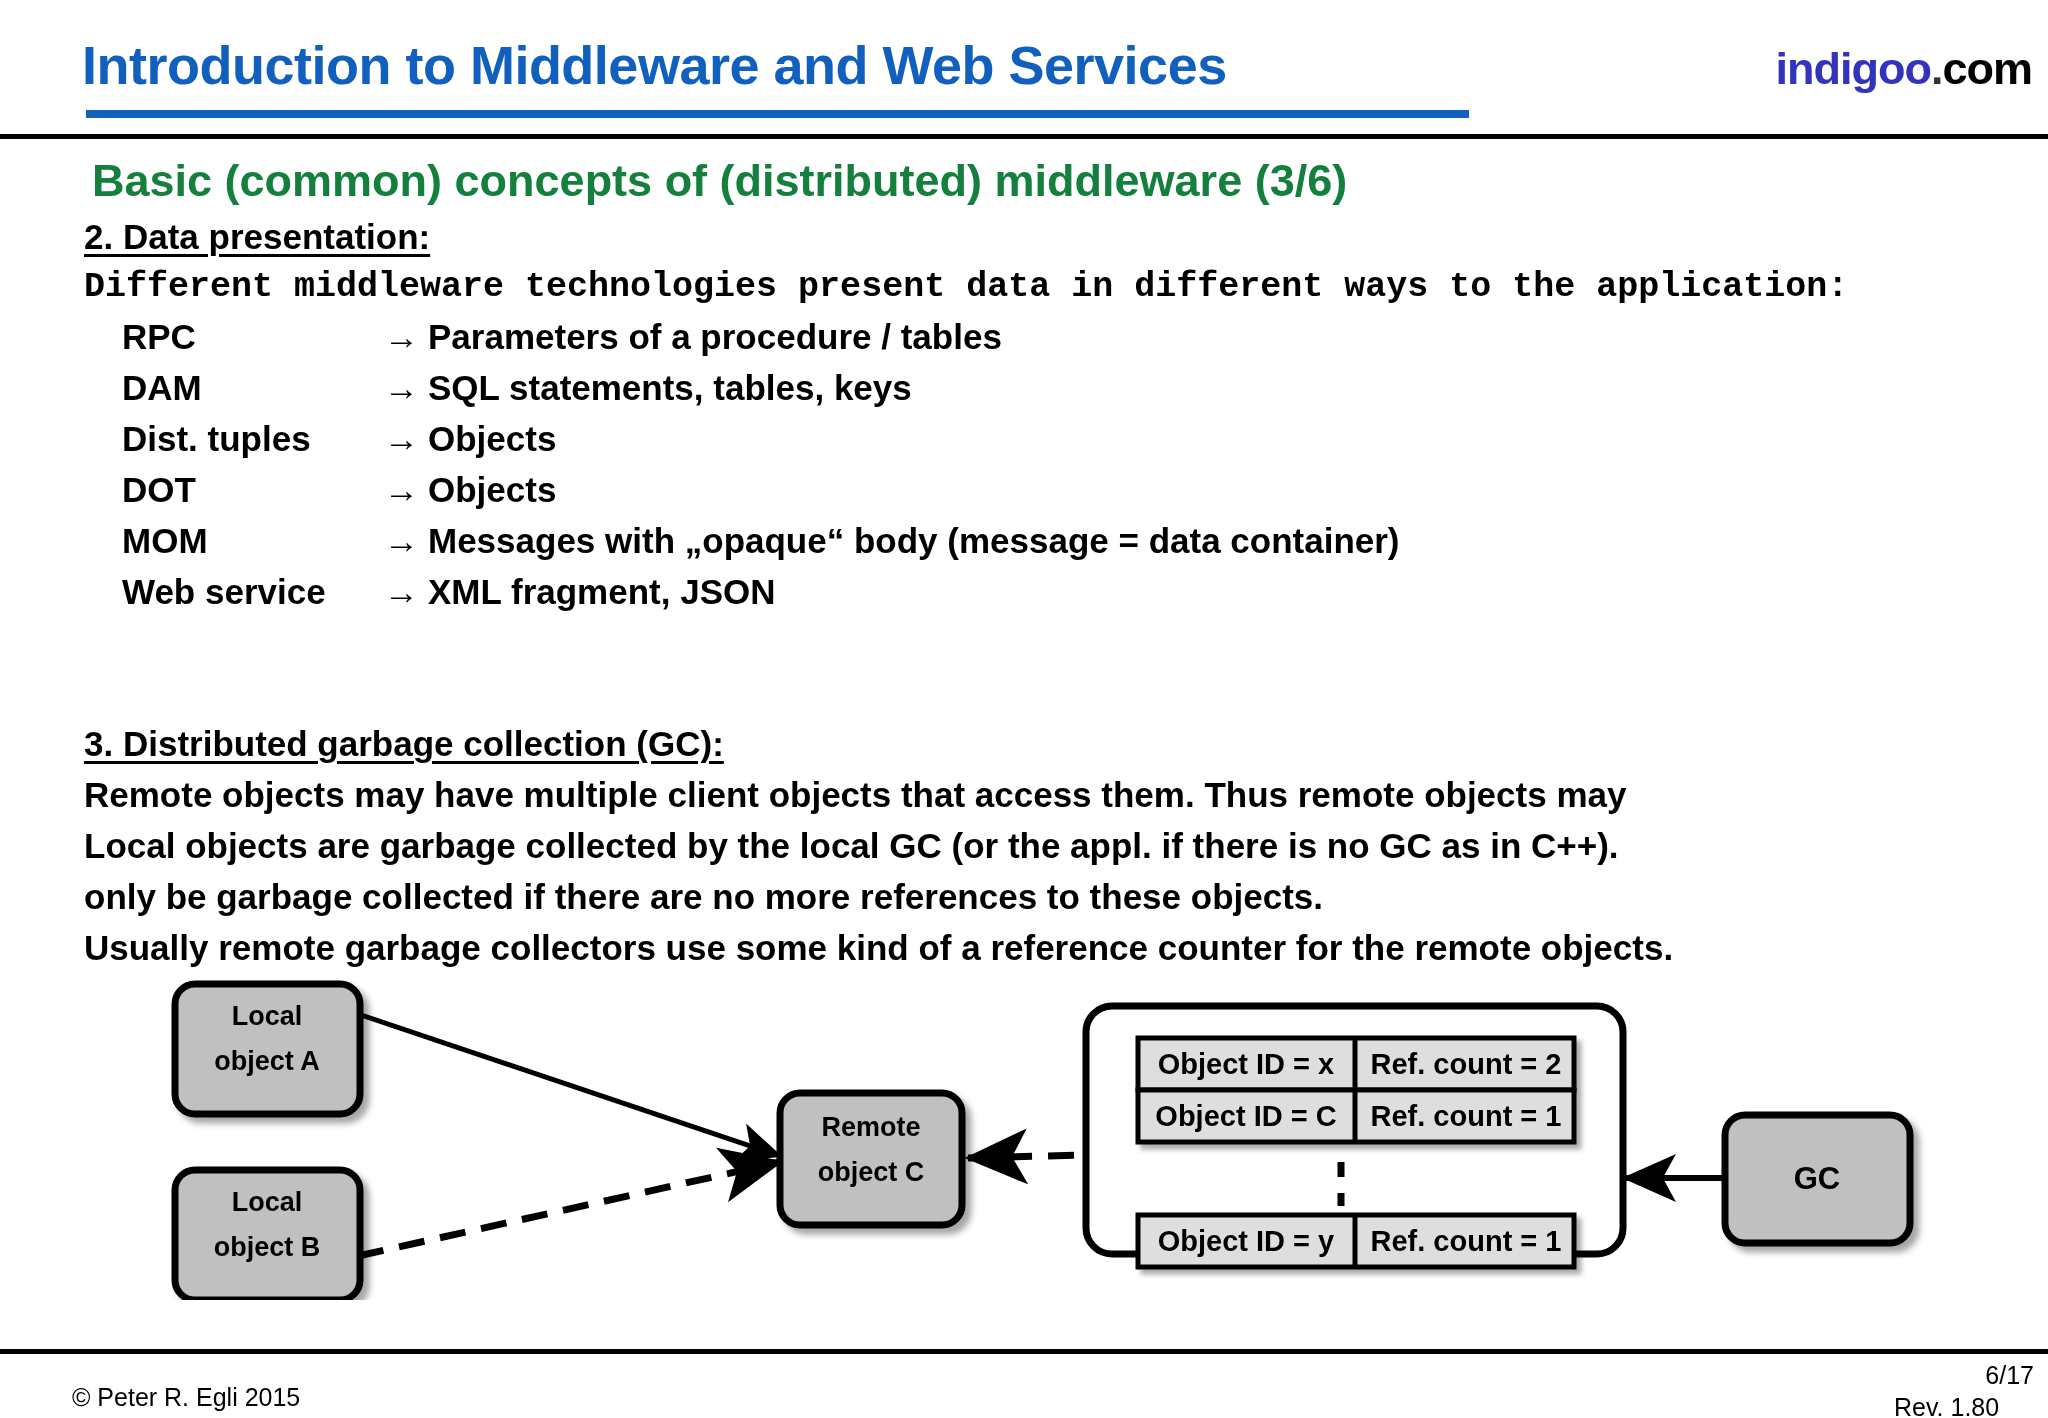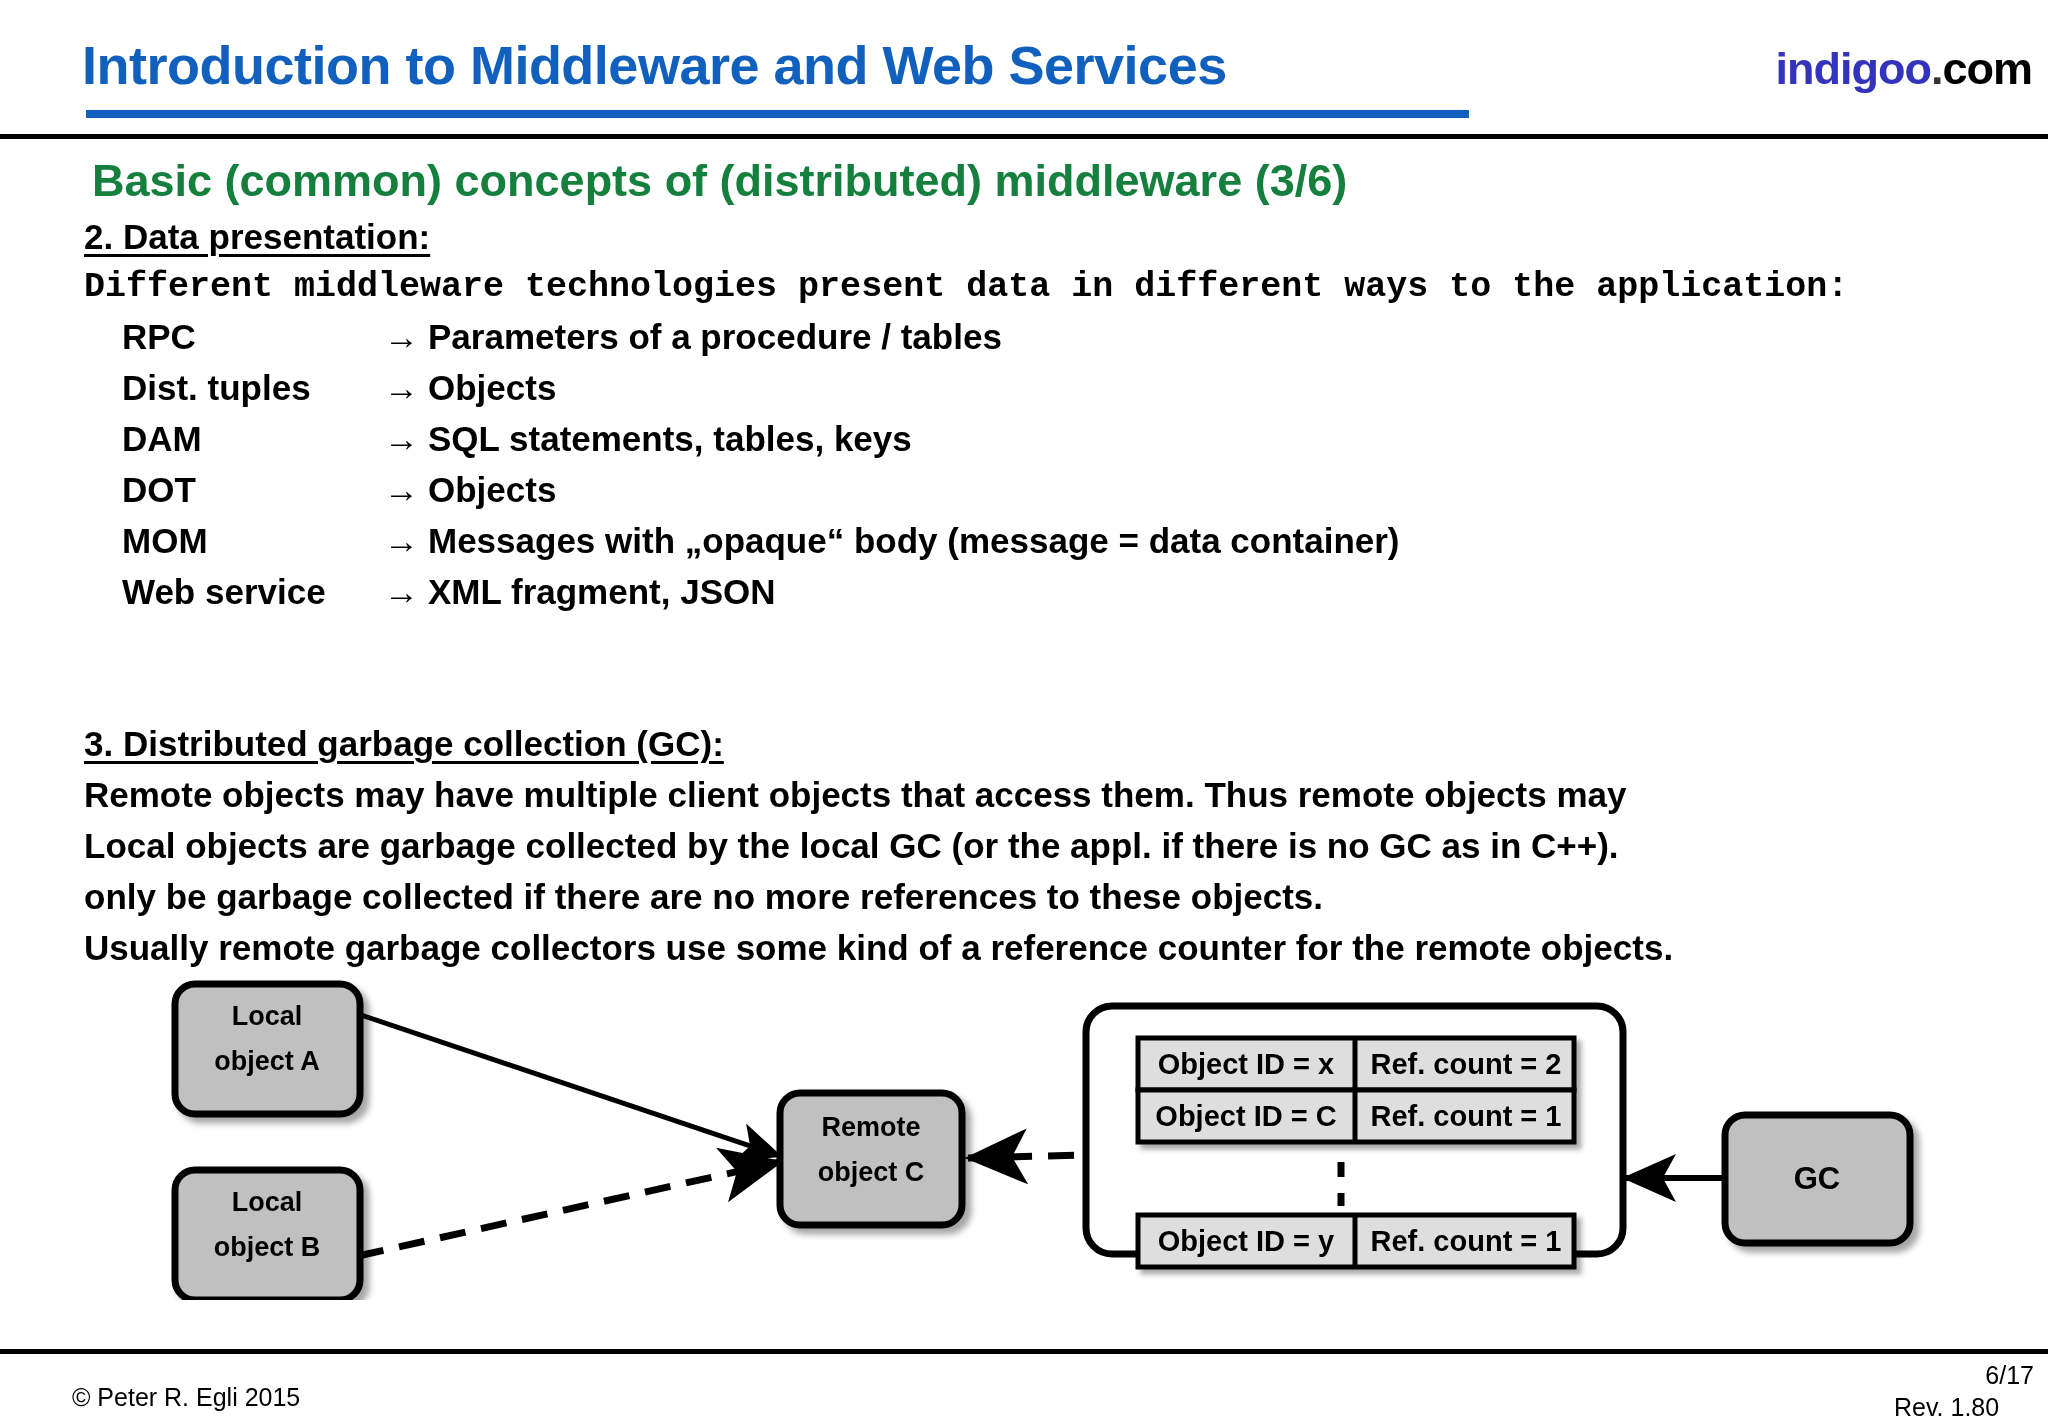--- a/index.html
+++ b/index.html
@@ -230,24 +230,24 @@
     <div class="slide-title">Basic (common) concepts of (distributed) middleware (3/6)</div>
 
     <div id="sec2-head" class="section-head">2. Data presentation:</div>
     <div id="sec2-intro" class="para">Different middleware technologies present data in different ways to the application:</div>
 
     <div id="tech-list">
       <div class="tech-row">
         <span class="tech-name">RPC</span><span class="tech-arrow">→</span><span class="tech-desc">Parameters of a procedure / tables</span>
       </div>
       <div class="tech-row">
+        <span class="tech-name">DAM</span><span class="tech-arrow">→</span><span class="tech-desc">SQL statements, tables, keys</span>
+      </div>
+      <div class="tech-row">
         <span class="tech-name">Dist. tuples</span><span class="tech-arrow">→</span><span class="tech-desc">Objects</span>
-      </div>
-      <div class="tech-row">
-        <span class="tech-name">DAM</span><span class="tech-arrow">→</span><span class="tech-desc">SQL statements, tables, keys</span>
       </div>
       <div class="tech-row">
         <span class="tech-name">DOT</span><span class="tech-arrow">→</span><span class="tech-desc">Objects</span>
       </div>
       <div class="tech-row">
         <span class="tech-name">MOM</span><span class="tech-arrow">→</span><span class="tech-desc">Messages with „opaque“ body (message = data container)</span>
       </div>
       <div class="tech-row">
         <span class="tech-name">Web service</span><span class="tech-arrow">→</span><span class="tech-desc">XML fragment, JSON</span>
       </div>

